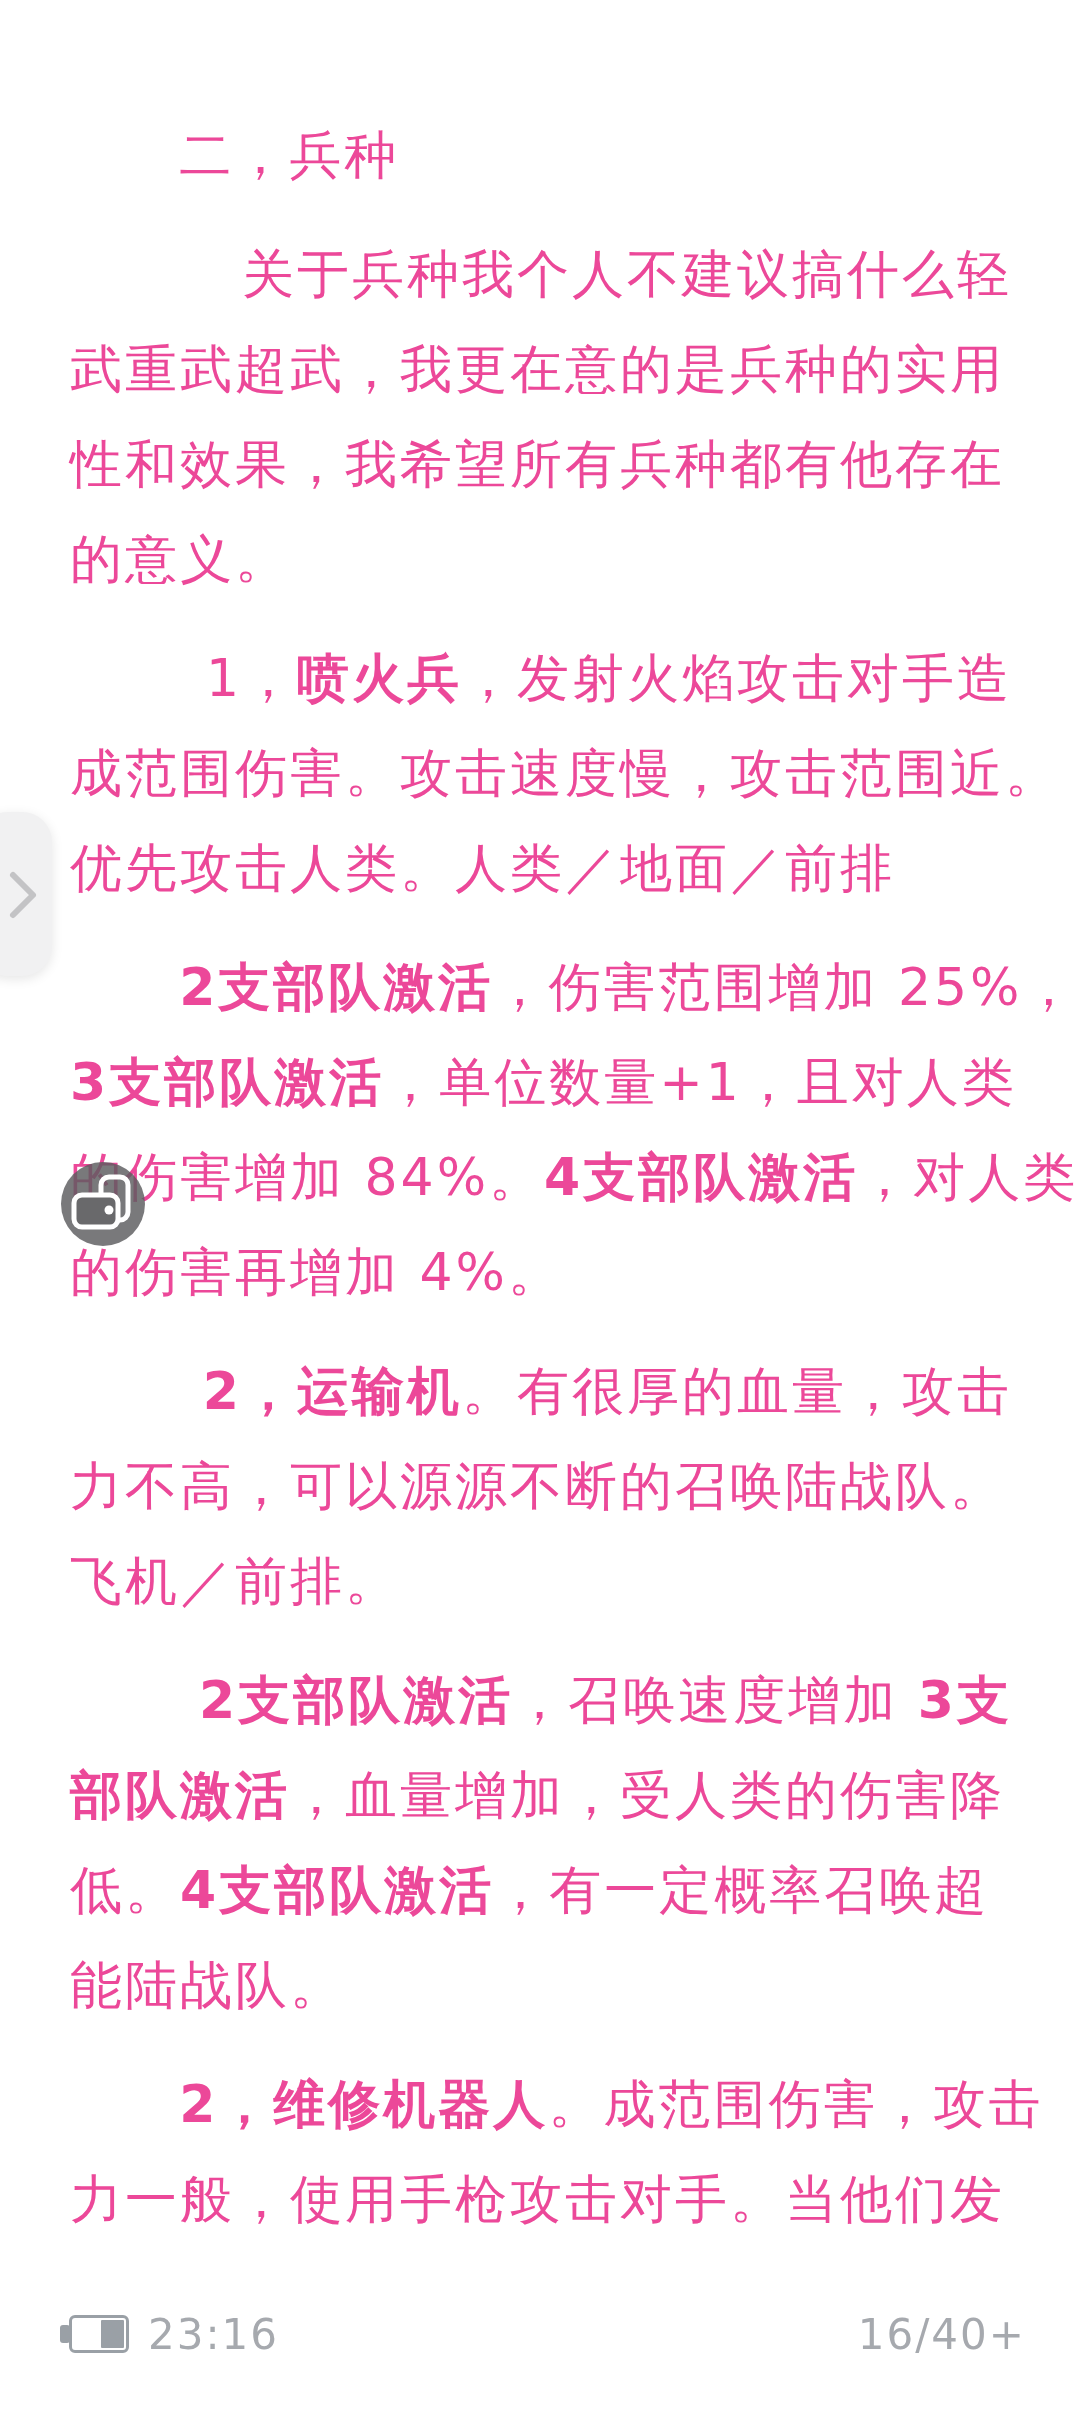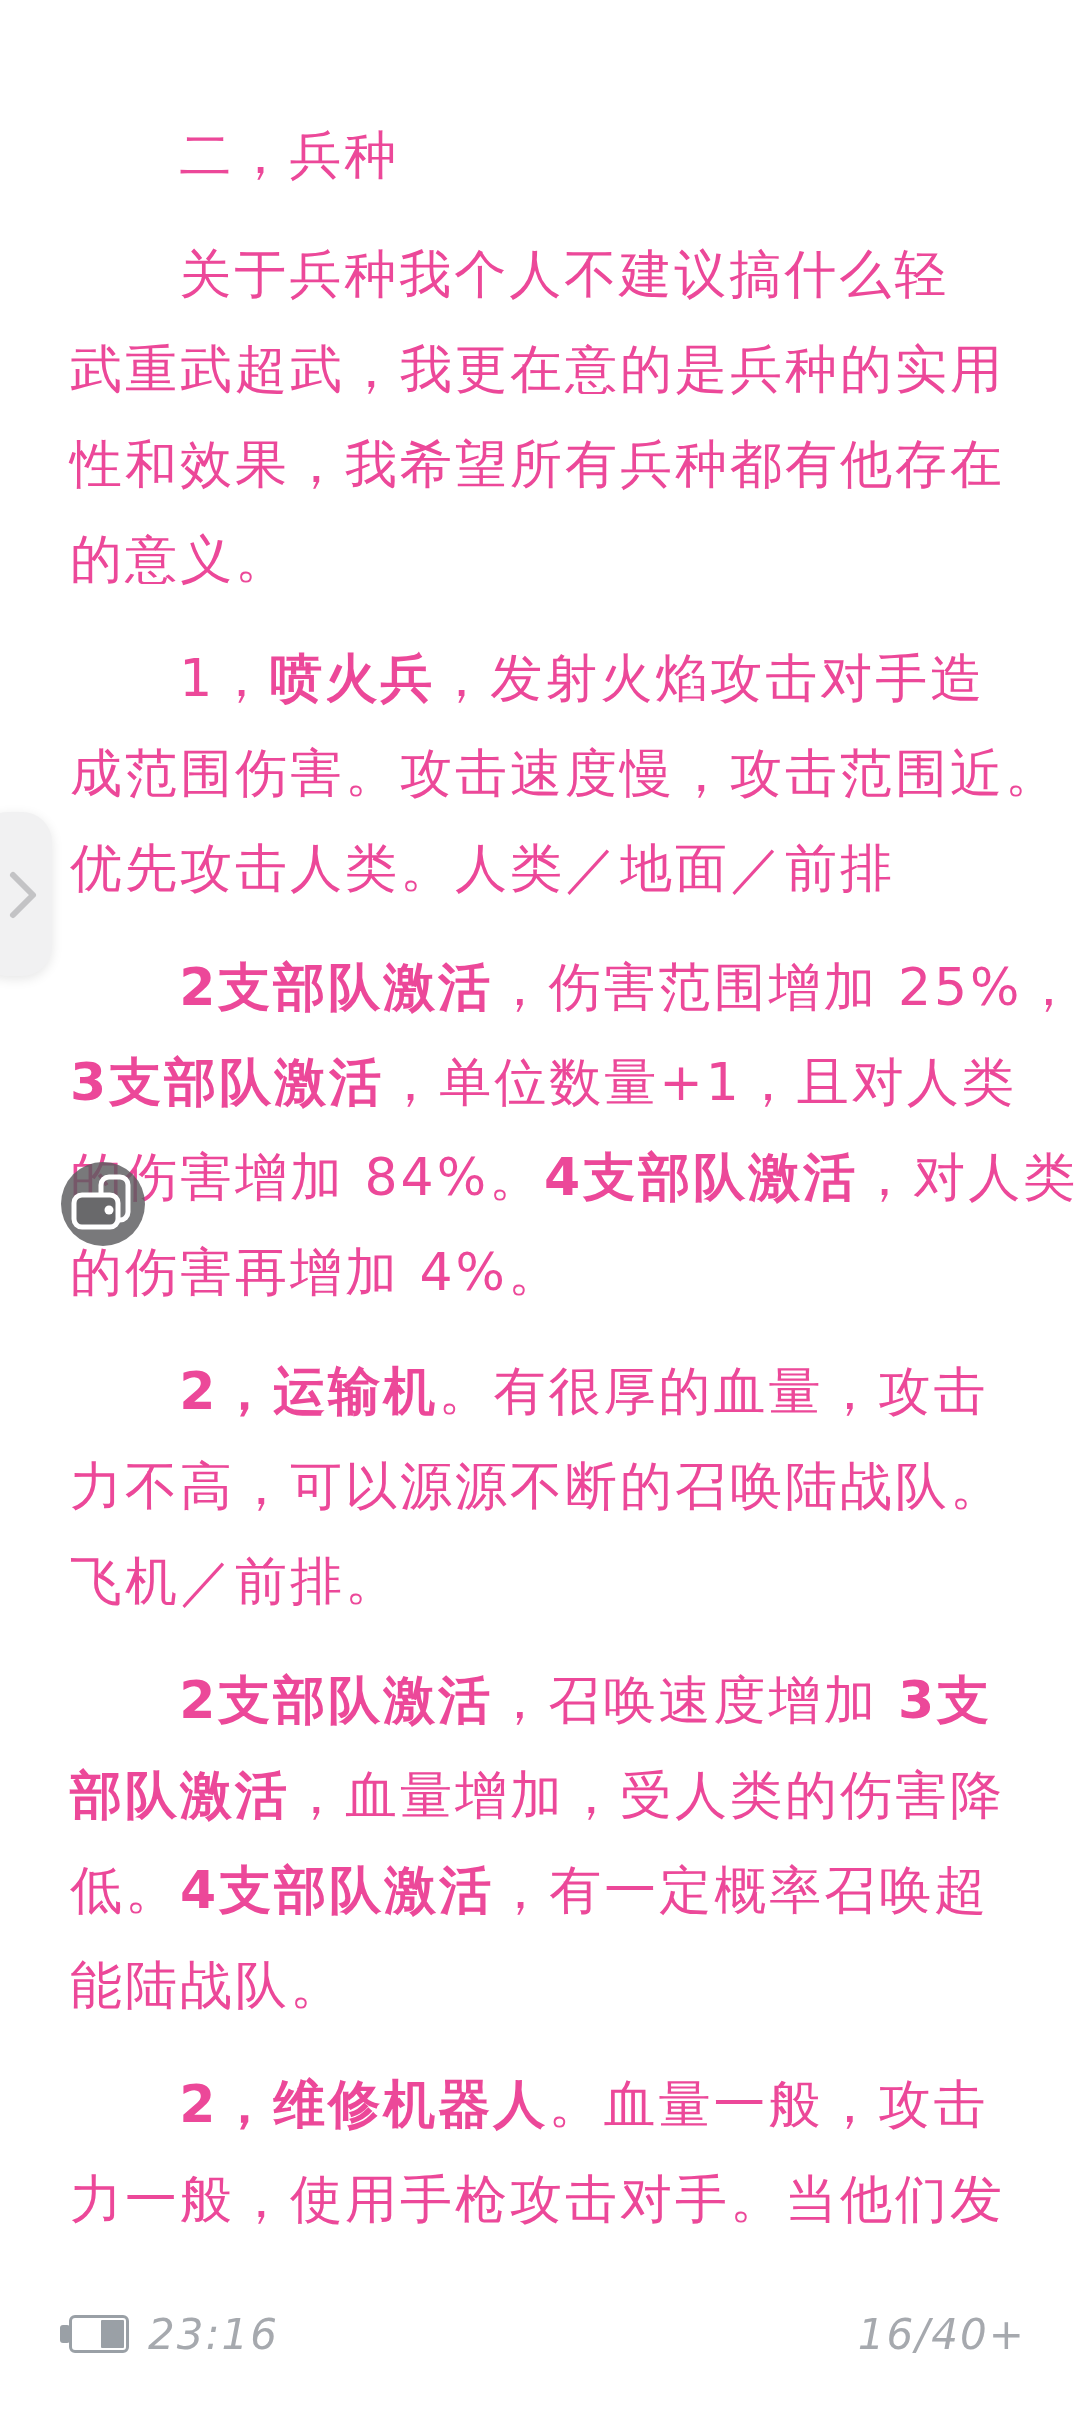--- a/index.html
+++ b/index.html
@@ -12,21 +12,21 @@
 
   
   .content{
     position:absolute;left:70px;right:68px;top:108px;
     color:#ec4899;
     font-size:52px;line-height:95px;letter-spacing:3px;
     text-align:left;
   }
   .line{white-space:nowrap;}
   .line.indent{text-indent:2.1em;}
-  .line.indent:not(:first-child){margin-top:24px;}
+  .line.indent:not(:first-child){margin-top:24px;text-align:right;}
   .seg-bold{font-weight:700;}
   .seg-underline{
     text-decoration-thickness:3px;
     text-underline-offset:14px;
     text-decoration-color:#2a2a2a;
   }
 
   
   .side-tab{
     position:absolute;left:-22px;top:812px;width:74px;height:164px;
@@ -40,21 +40,20 @@
     position:absolute;left:61px;top:1162px;width:84px;height:84px;
     border-radius:50%;background:rgba(92,92,94,0.82);
   }
   .float-btn svg{position:absolute;left:0;top:0;}
 
   
   .status-bar{
     position:absolute;left:60px;right:54px;top:2308px;height:52px;
     display:flex;align-items:center;justify-content:space-between;
     color:#a6a9ae;
-    font-style:italic;
   }
   .status-left{display:flex;align-items:center;gap:22px;}
   .status-text{
     font-size:42px;letter-spacing:2px;color:#a6a9ae;
     font-family:"DejaVu Sans",sans-serif;
   }
   .battery{position:relative;width:66px;height:38px;}
   .battery .nub{
     position:absolute;left:0;top:10px;width:10px;height:18px;
     background:#9aa0a6;border-radius:3px;
@@ -86,21 +85,21 @@
       <div class="line"><span class="seg-bold">3支部队激活</span><span class="seg-normal">，单位数量+1，且对人类</span></div>
       <div class="line"><span class="seg-normal">的伤害增加 84%。</span><span class="seg-bold">4支部队激活</span><span class="seg-normal">，对人类</span></div>
       <div class="line"><span class="seg-normal">的伤害再增加 4%。</span></div>
       <div class="line indent"><span class="seg-bold">2，运输机</span><span class="seg-normal">。有很厚的血量，攻击</span></div>
       <div class="line"><span class="seg-normal">力不高，可以源源不断的召唤陆战队。</span></div>
       <div class="line"><span class="seg-underline">飞机／前排</span><span class="seg-normal">。</span></div>
       <div class="line indent"><span class="seg-bold">2支部队激活</span><span class="seg-normal">，召唤速度增加 </span><span class="seg-bold">3支</span></div>
       <div class="line"><span class="seg-bold">部队激活</span><span class="seg-normal">，血量增加，受人类的伤害降</span></div>
       <div class="line"><span class="seg-normal">低。</span><span class="seg-bold">4支部队激活</span><span class="seg-normal">，有一定概率召唤超</span></div>
       <div class="line"><span class="seg-normal">能陆战队。</span></div>
-      <div class="line indent"><span class="seg-bold">2，维修机器人</span><span class="seg-normal">。血量一般，攻击</span></div>
+      <div class="line indent"><span class="seg-bold">2，维修机器人</span><span class="seg-normal">。成范围伤害，攻击</span></div>
       <div class="line"><span class="seg-normal">力一般，使用手枪攻击对手。当他们发</span></div>
     </div>
 
   <div class="side-tab">
     <svg width="32" height="50" viewBox="0 0 32 50">
       <polyline points="5,5 25,25 5,45" fill="none" stroke="#c3c3c5" stroke-width="6" stroke-linecap="round" stroke-linejoin="round"></polyline>
     </svg>
   </div>
 
   <div class="float-btn">

